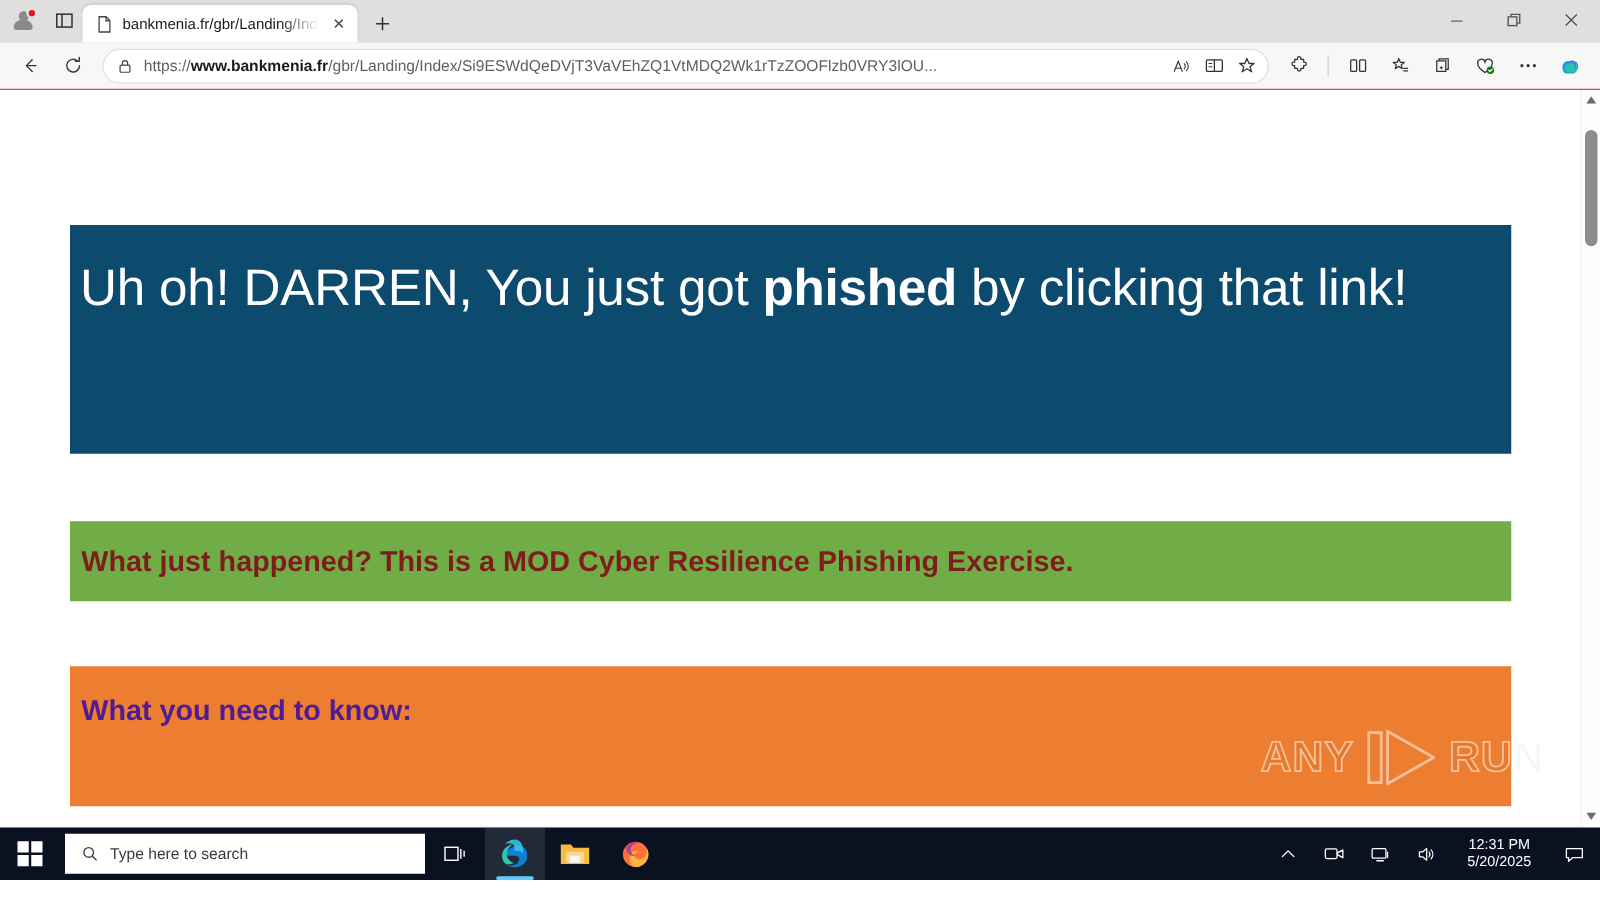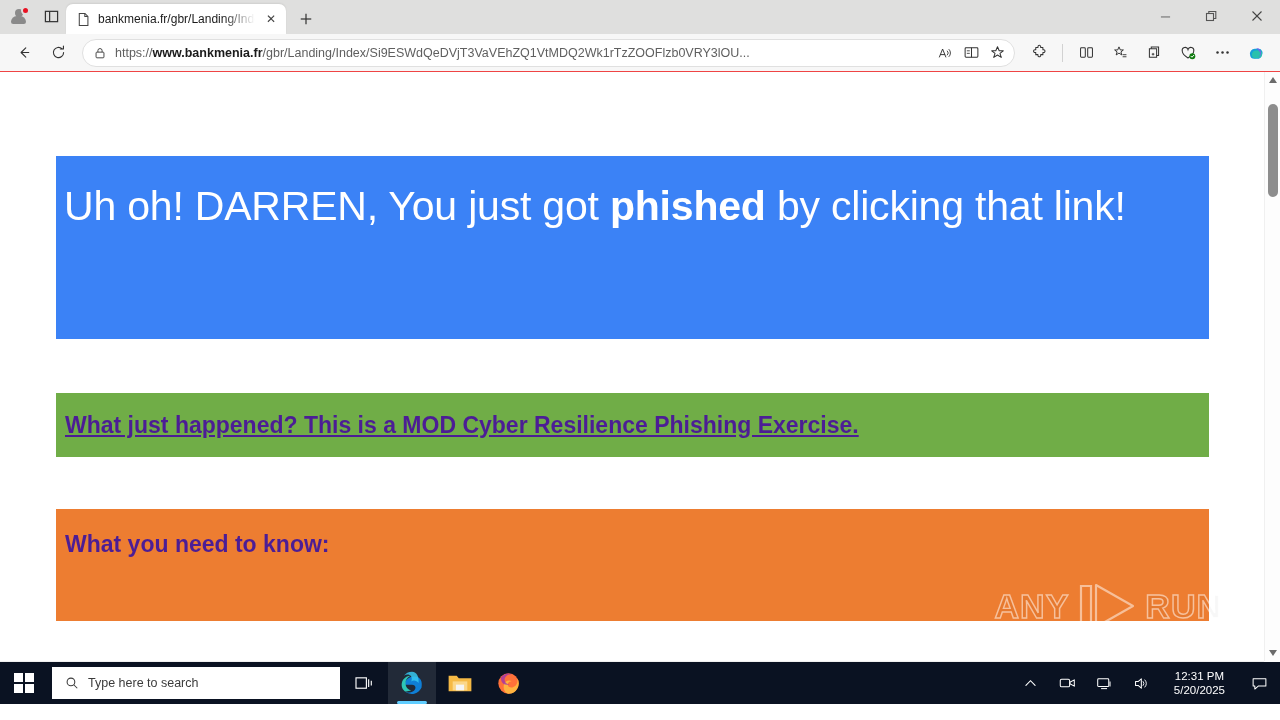--- a/index.html
+++ b/index.html
@@ -63,41 +63,41 @@
   .omni-btn { width: 26px; height: 24px; display:flex; align-items:center; justify-content:center; border-radius: 4px; }
   .tb-btn { width: 32px; height: 30px; display:flex; align-items:center; justify-content:center; border-radius: 4px; }
   .tb-sep { width: 1px; height: 18px; background: #d2d2d2; margin: 0 5px; }
 
   
   .viewport { position: relative; width: 1280px; height: 606px; background: #ffffff; overflow: hidden; }
   .page { position: absolute; inset: 0 16px 17px 0; background: #fff; overflow: hidden; }
 
   .block { margin-left: 56px; width: 1153px; }
   .navy {
-    background: #3b82f6; color: #ffffff; margin-top: 84px;
+    background: #0c4a6e; color: #ffffff; margin-top: 108px;
     padding: 22px 7px 22px 8px; min-height: 183px;
   }
   .navy h1 {
     font-weight: 400; font-size: 41px; line-height: 56px; letter-spacing: -.2px;
   }
   .navy h1 b { font-weight: 700; }
   .green {
-    background: #70ad47; color: #4c1d95; margin-top: 54px; height: 64px;
-    display: flex; align-items: center; padding-left: 9px; text-decoration: underline;
+    background: #70ad47; color: #7f1d1d; margin-top: 54px; height: 64px;
+    display: flex; align-items: center; padding-left: 9px;
   }
   .green h2 { font-size: 23px; font-weight: 700; }
   .orange {
     background: #ed7d31; color: #4c1d95; margin-top: 52px; height: 112px;
     padding: 22px 0 0 9px;
   }
   .orange h2 { font-size: 23px; font-weight: 700; }
 
   
   .watermark {
-    position: absolute; right: 42px; bottom: 28px; display: flex; align-items: center; gap: 2px;
+    position: absolute; right: 28px; bottom: 28px; display: flex; align-items: center; gap: 2px;
     pointer-events: none; opacity: .55;
   }
   .wm-text {
     font-size: 34px; font-weight: 700; letter-spacing: 1px; color: transparent;
     -webkit-text-stroke: 1.4px rgba(255,255,255,.95);
     text-shadow: 0 0 1px rgba(0,0,0,.06);
   }
 
   
   .vscroll { position: absolute; right: 0; top: 0; width: 16px; height: 589px; background: #fdfdfd; border-left: 1px solid #f0f0f0; }

